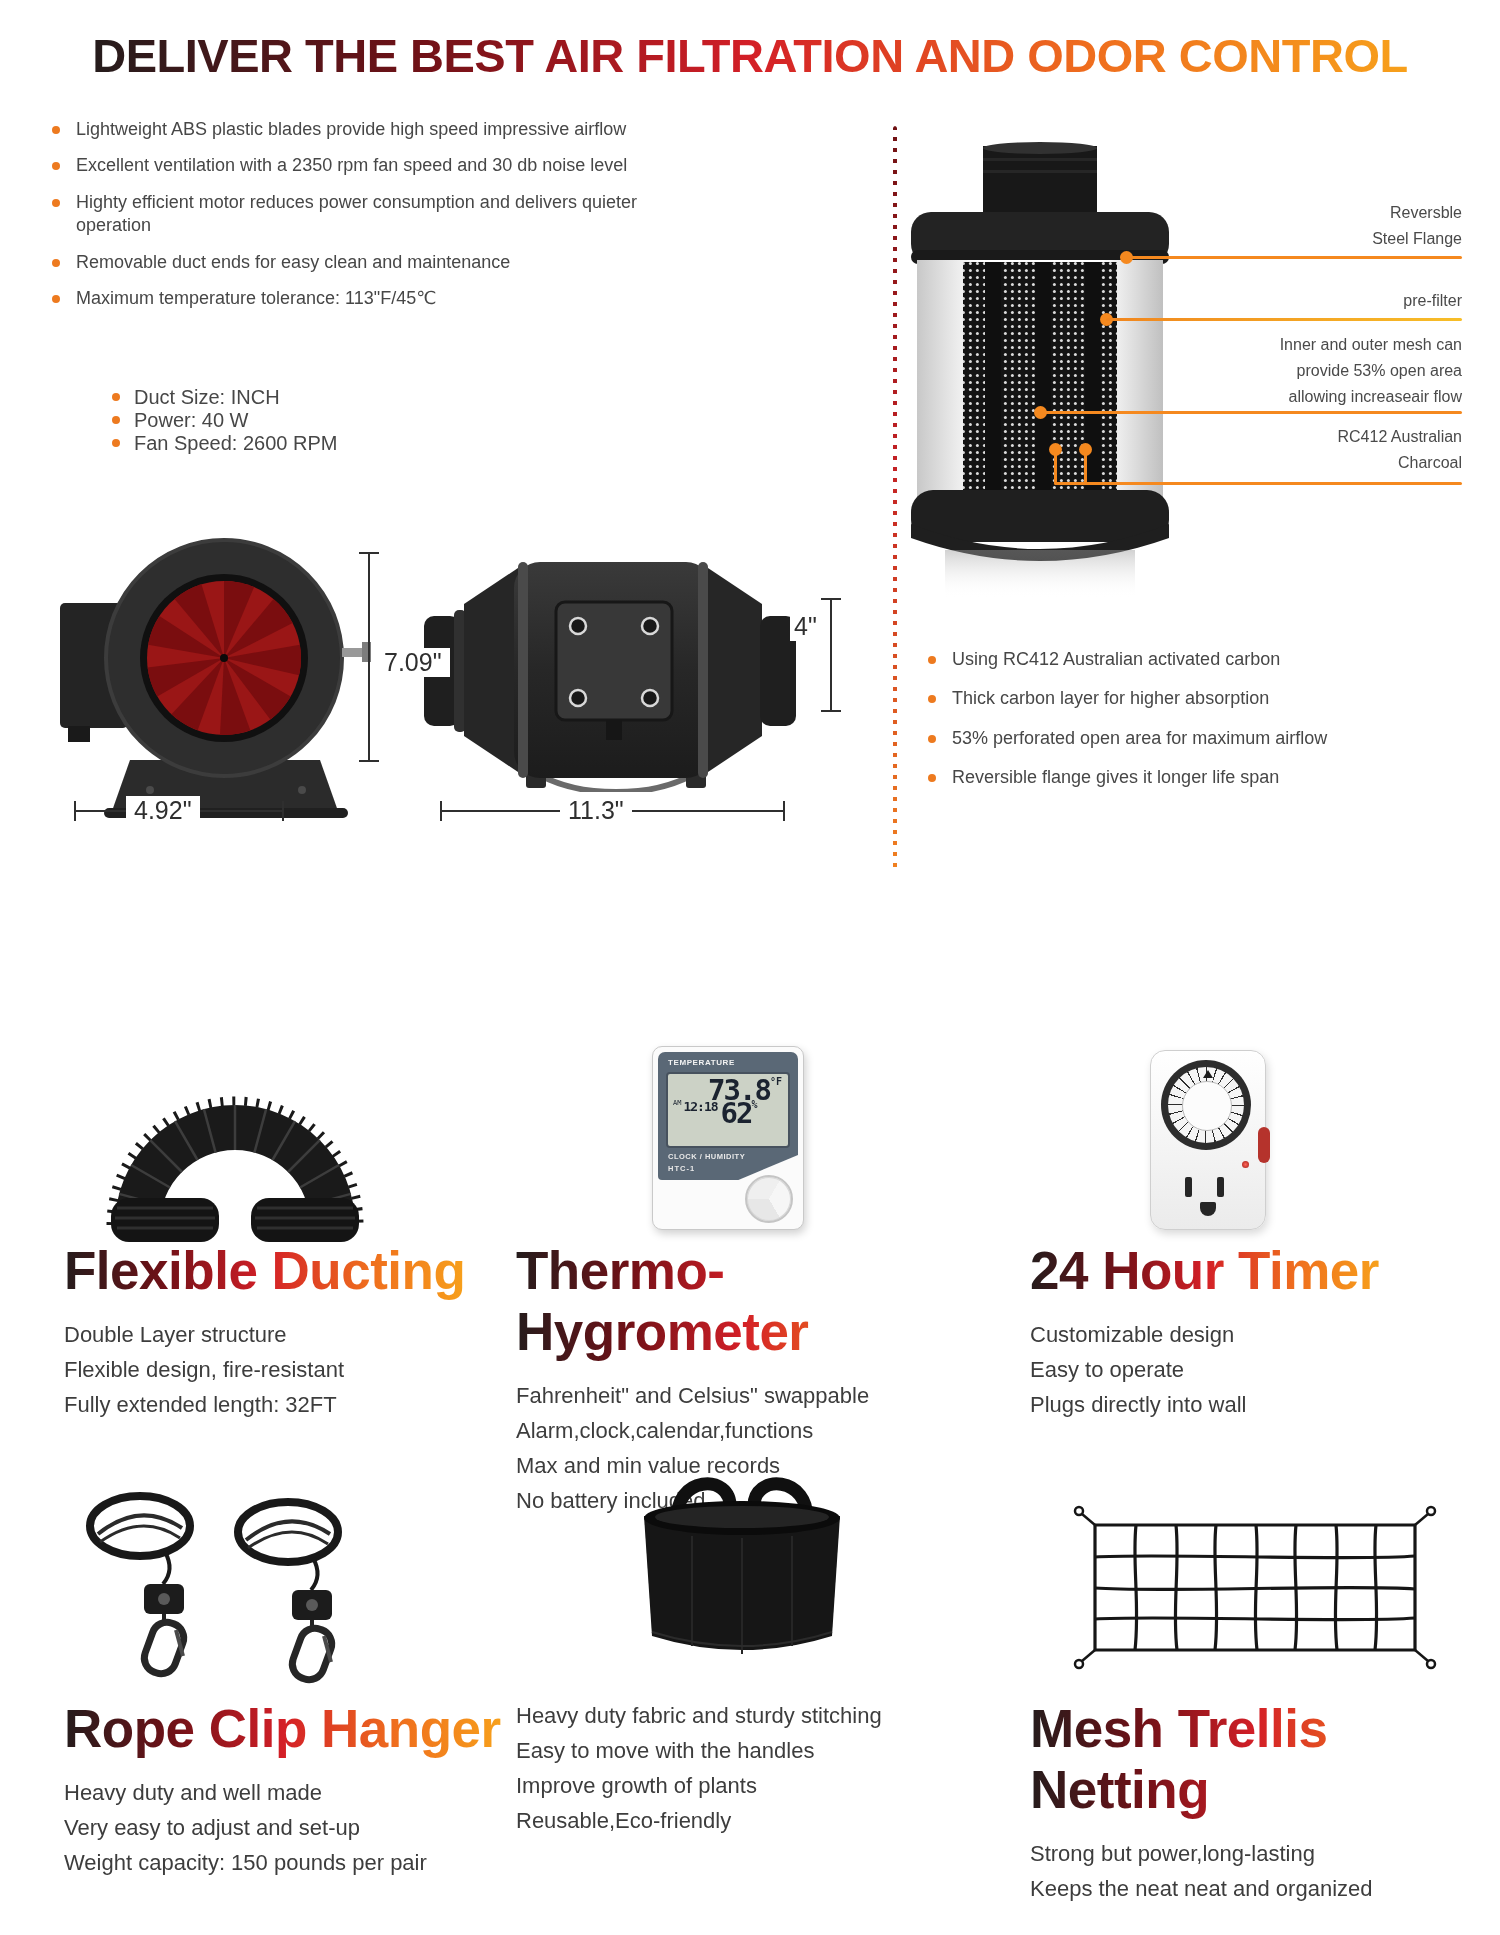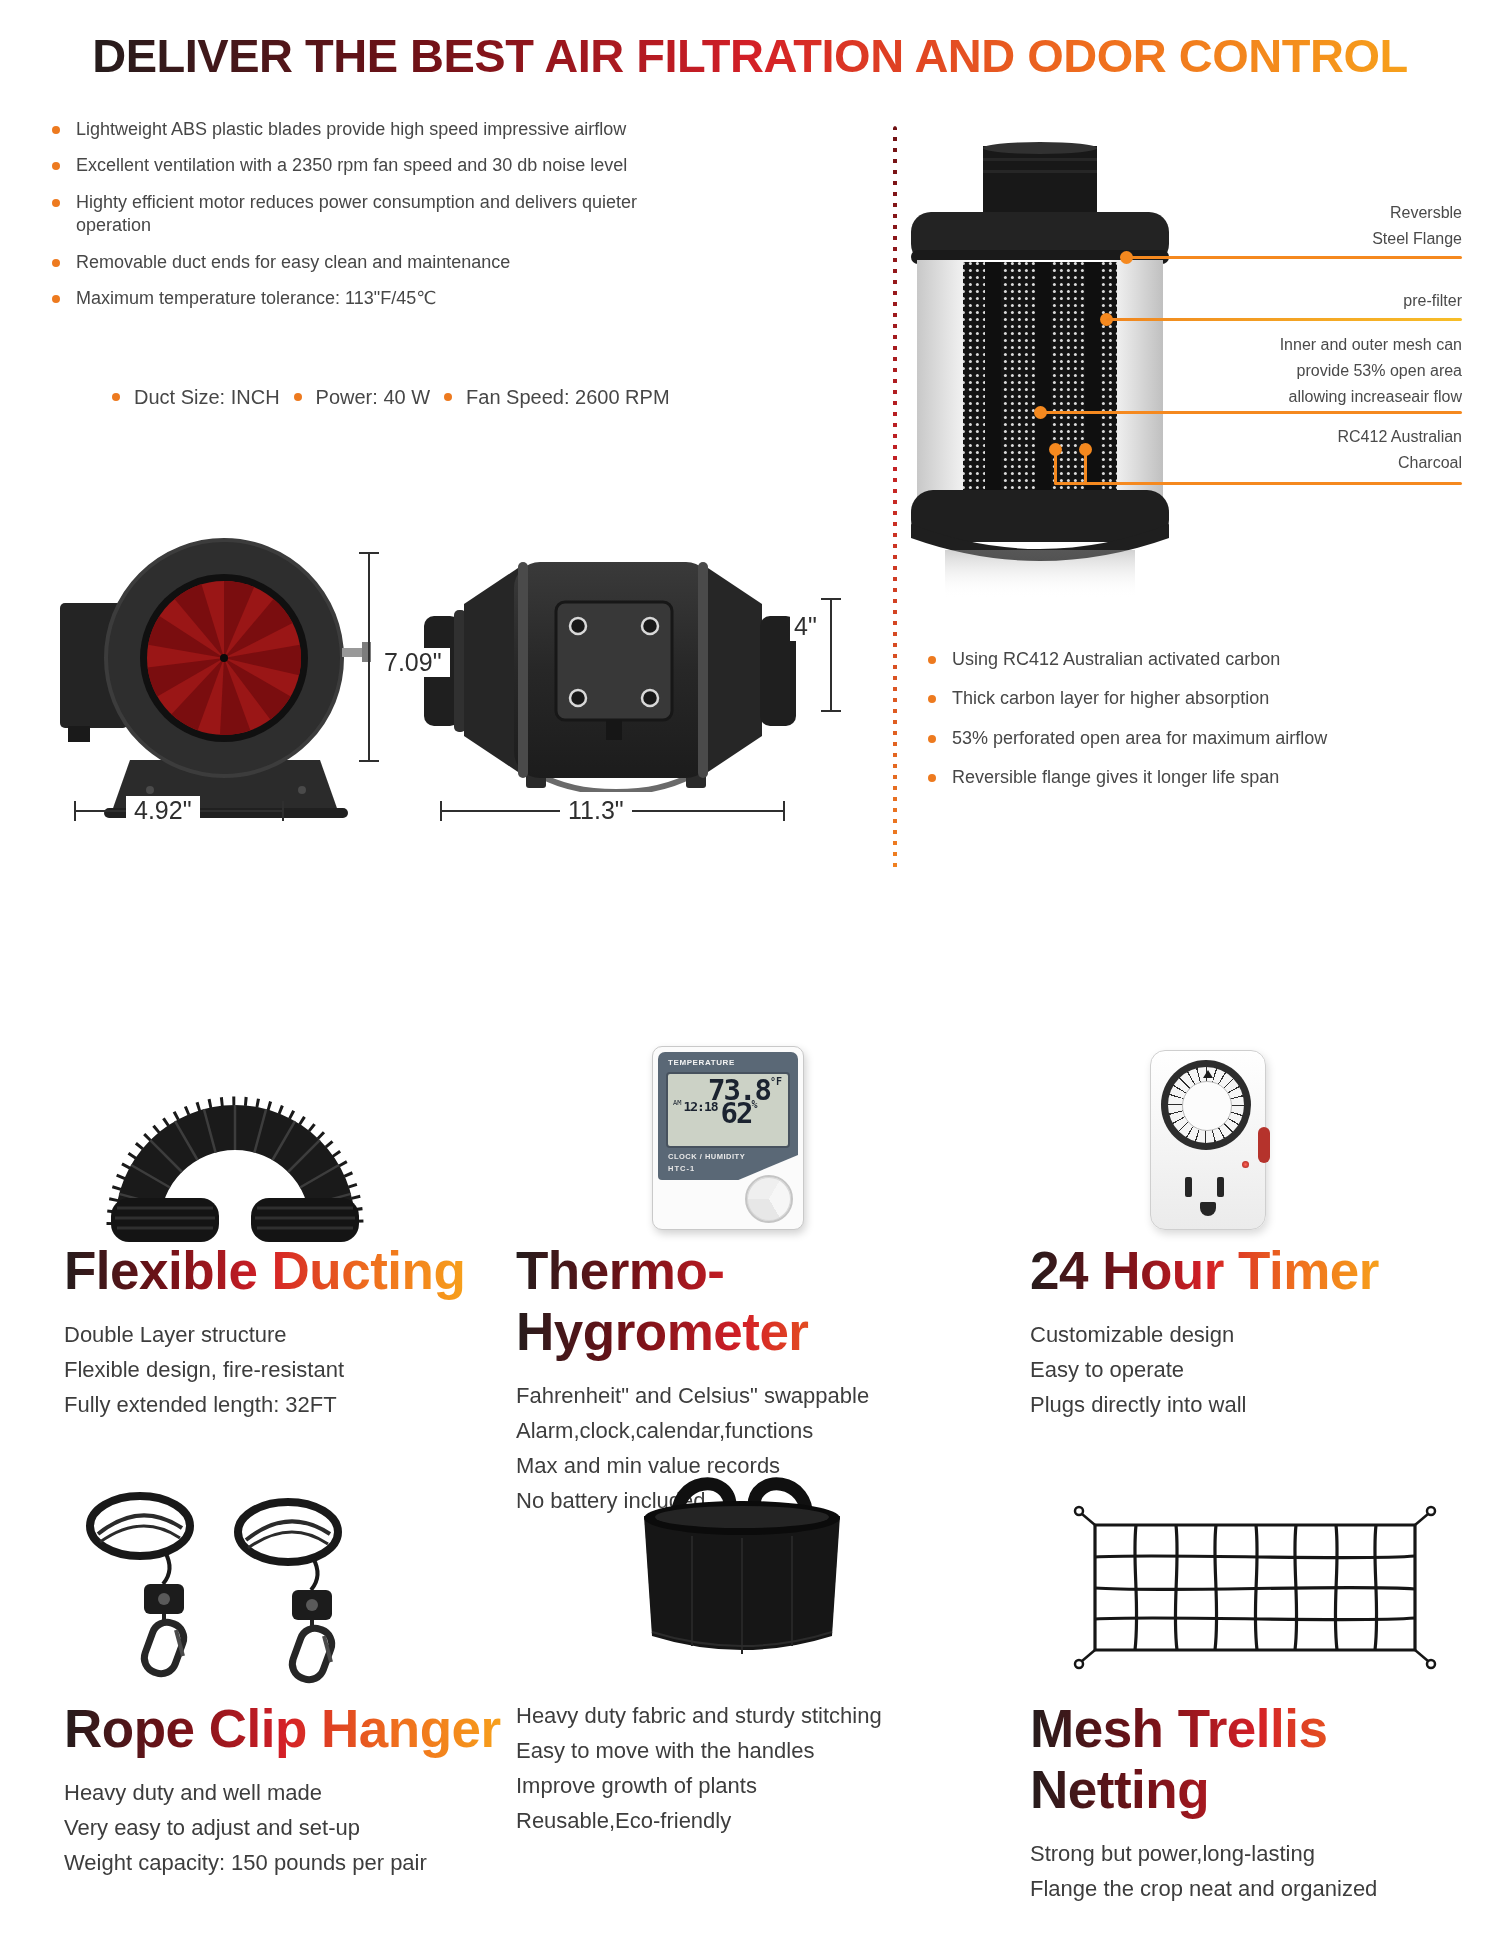--- a/index.html
+++ b/index.html
@@ -9,21 +9,21 @@
   .grad{background:linear-gradient(90deg,#251c1c 0%,#701117 25%,#d31f27 50%,#ef6e1e 76%,#f7a01b 100%);
         -webkit-background-clip:text;background-clip:text;color:transparent;display:inline-block;font-weight:bold;}
   .title-wrap{position:absolute;left:0;top:28px;width:100%;text-align:center;}
   h1.grad{font-size:47px;margin:0;letter-spacing:-0.5px;}
 
   .features{position:absolute;left:52px;top:118px;width:690px;}
   .feat{display:flex;gap:16px;margin-bottom:13px;font-size:18px;line-height:1.3;color:#474747;}
   .dot{flex:0 0 auto;width:8px;height:8px;border-radius:50%;background:#ED7A1F;margin-top:8px;}
   .preline{white-space:pre-line;}
 
-  .speccol{position:absolute;display:flex;gap:14px;}
+  .speccol{position:absolute;display:flex;flex-direction:column;}
   .spec{display:flex;gap:14px;font-size:20px;color:#474747;}
   .spec .dot{margin-top:7px;}
 
   .vdim{position:absolute;width:2px;background:#2f2f2f;}
   .vdim::before,.vdim::after{content:"";position:absolute;left:-9px;width:20px;height:2px;background:#2f2f2f;}
   .vdim::before{top:0;} .vdim::after{bottom:0;}
   .hdim{position:absolute;height:2px;background:#2f2f2f;}
   .hdim::before,.hdim::after{content:"";position:absolute;top:-9px;width:2px;height:20px;background:#2f2f2f;}
   .hdim::before{left:0;} .hdim::after{right:0;}
   .dimlabel{position:absolute;font-size:25px;color:#2f2f2f;background:#fff;padding:0 8px;white-space:nowrap;}
@@ -417,18 +417,18 @@
   </div>
   <div class="cell" style="left:516px;top:1698px;">
     <div class="sline">Heavy duty fabric and sturdy stitching</div>
     <div class="sline">Easy to move with the handles</div>
     <div class="sline">Improve growth of plants</div>
     <div class="sline">Reusable,Eco-friendly</div>
   </div>
   <div class="cell" style="left:1030px;top:1698px;">
     <h2 class="grad">Mesh Trellis Netting</h2>
     <div class="sline">Strong but power,long-lasting</div>
-    <div class="sline">Flange the crop neat and organized</div>
+    <div class="sline">Keeps the neat neat and organized</div>
     <div class="sline"></div>
     <div class="sline"></div>
   </div>
 
 </div>
 
 </body></html>

